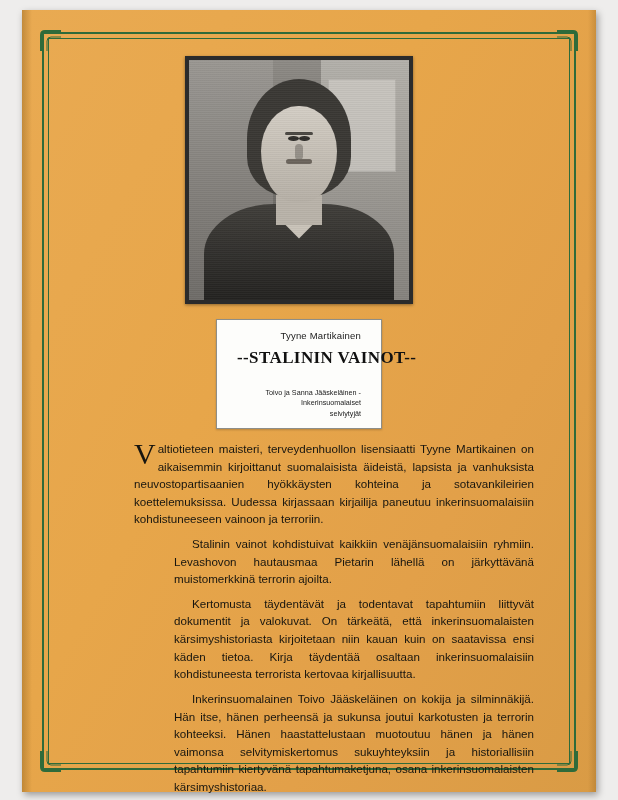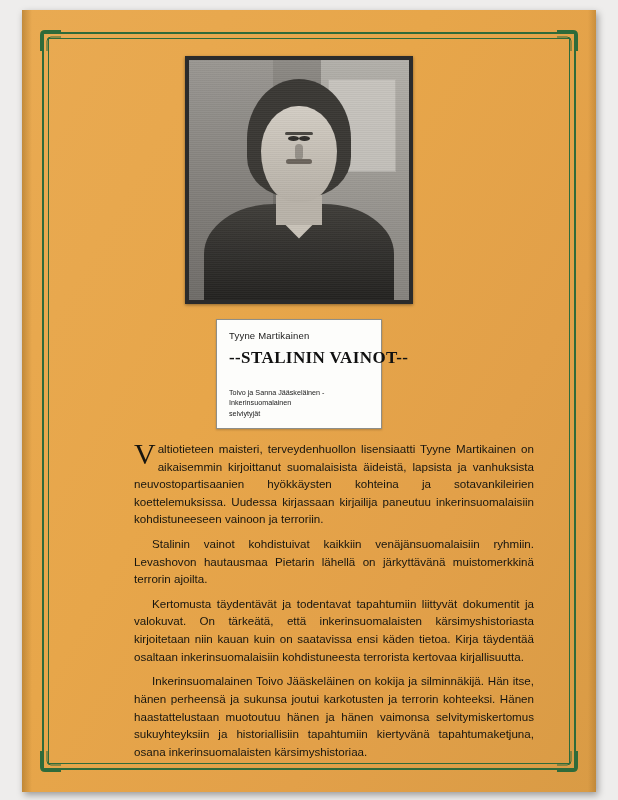--- a/index.html
+++ b/index.html
@@ -171,23 +171,23 @@
   }
 
   
   .title-card {
     position: absolute;
     left: 194px;
     top: 309px;
     width: 166px;
     background: #fdfdfb;
     border: 1px solid #8e8e88;
-    padding: 10px 12px 9px;
+    padding: 10px 20px 9px;
     box-sizing: border-box;
-    text-align: left;
+    text-align: right;
     box-shadow: 0 1px 2px rgba(0,0,0,0.2);
   }
   .author {
     font-size: 9.5px;
     color: #1a1a1a;
     letter-spacing: .2px;
     margin-bottom: 7px;
   }
   .main-title {
     font-family: "Liberation Serif", serif;
@@ -211,21 +211,21 @@
     left: 112px;
     top: 430px;
     width: 400px;
     font-size: 11.6px;
     line-height: 1.52;
     color: #17150f;
     text-align: justify;
     font-family: "Liberation Sans", sans-serif;
   }
   .blurb p { margin: 0 0 7px 0; }
-  .blurb p.indent { text-indent: 18px; }
+  .blurb p.indent { text-indent: 18px; margin-left: 40px; }
   .dropcap {
     float: left;
     font-family: "Liberation Serif", serif;
     font-size: 30px;
     line-height: 25px;
     font-weight: normal;
     padding: 1px 2px 0 0;
     color: #17150f;
   }
 </style>
@@ -284,21 +284,21 @@
         </div>
         <div class="grain"></div>
       </div>
     </div>
 
     <div class="title-card">
       <div class="author">Tyyne Martikainen</div>
       <div class="main-title">--STALININ VAINOT--</div>
       <div class="subtitle">
         <div>Toivo ja Sanna Jääskeläinen -</div>
-        <div>Inkerinsuomalainen</div>
+        <div>Inkerinsuomalaiset</div>
         <div>selviytyjät</div>
       </div>
     </div>
 
     <div class="blurb">
       <p><span class="dropcap">V</span><span>altiotieteen maisteri, terveydenhuollon lisensiaatti Tyyne Martikainen on aikaisemmin kirjoittanut suomalaisista äideistä, lapsista ja vanhuksista neuvostopartisaanien hyökkäysten kohteina ja sotavankileirien koettelemuksissa. Uudessa kirjassaan kirjailija paneutuu inkerinsuomalaisiin kohdistuneeseen vainoon ja terroriin.</span></p>
       <p class="indent">Stalinin vainot kohdistuivat kaikkiin venäjänsuomalaisiin ryhmiin. Levashovon hautausmaa Pietarin lähellä on järkyttävänä muistomerkkinä terrorin ajoilta.</p>
       <p class="indent">Kertomusta täydentävät ja todentavat tapahtumiin liittyvät dokumentit ja valokuvat. On tärkeätä, että inkerinsuomalaisten kärsimyshistoriasta kirjoitetaan niin kauan kuin on saatavissa ensi käden tietoa. Kirja täydentää osaltaan inkerinsuomalaisiin kohdistuneesta terrorista kertovaa kirjallisuutta.</p>
       <p class="indent">Inkerinsuomalainen Toivo Jääskeläinen on kokija ja silminnäkijä. Hän itse, hänen perheensä ja sukunsa joutui karkotusten ja terrorin kohteeksi. Hänen haastattelustaan muotoutuu hänen ja hänen vaimonsa selvitymiskertomus sukuyhteyksiin ja historiallisiin tapahtumiin kiertyvänä tapahtumaketjuna, osana inkerinsuomalaisten kärsimyshistoriaa.</p>
     </div>

